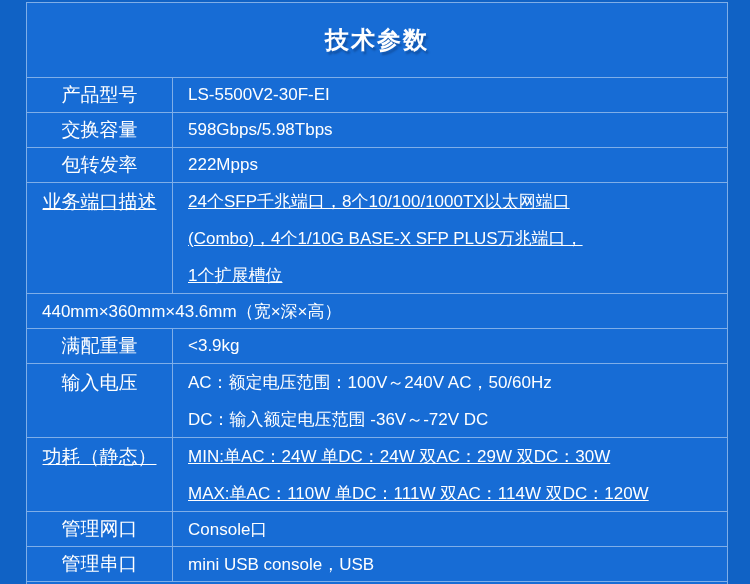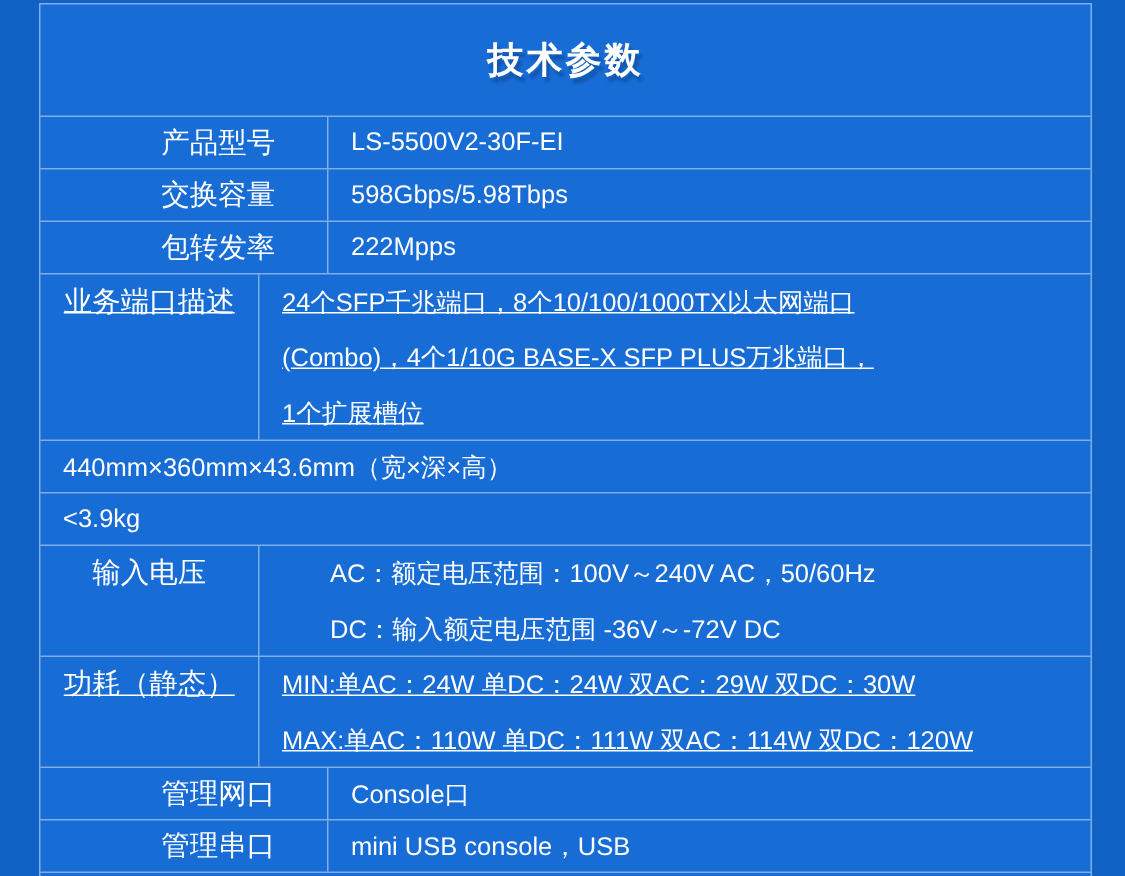--- a/index.html
+++ b/index.html
@@ -56,21 +56,20 @@
     min-width: 0;
     padding-left: 15px;
     font-size: 17px;
   }
   
   .row.single {
     height: 35px;
   }
   .row.single .label-cell {
     align-items: center;
-    margin-left: 46px;
   }
   .row.single .value-cell {
     display: flex;
     align-items: center;
   }
   
   .row.multi .label-cell {
     align-items: flex-start;
     line-height: 37px;
   }
@@ -120,26 +119,27 @@
         </div>
   </div>
 
   <div class="row single">
     <div class="value-cell">
           <div class="value-line">440mm×360mm×43.6mm（宽×深×高）</div>
         </div>
   </div>
 
   <div class="row single">
+    <div class="label-cell">满配重量</div>
     <div class="value-cell">
           <div class="value-line">&lt;3.9kg</div>
         </div>
   </div>
 
-  <div class="row multi" style="height: 74px; gap: 32px;">
+  <div class="row multi" style="height: 74px;">
     <div class="label-cell">输入电压</div>
     <div class="value-cell">
           <div class="value-line">AC：额定电压范围：100V～240V AC，50/60Hz</div>
           <div class="value-line">DC：输入额定电压范围 -36V～-72V DC</div>
         </div>
   </div>
 
   <div class="row multi" style="height: 74px; text-decoration: underline;">
     <div class="label-cell">功耗（静态）</div>
     <div class="value-cell">

